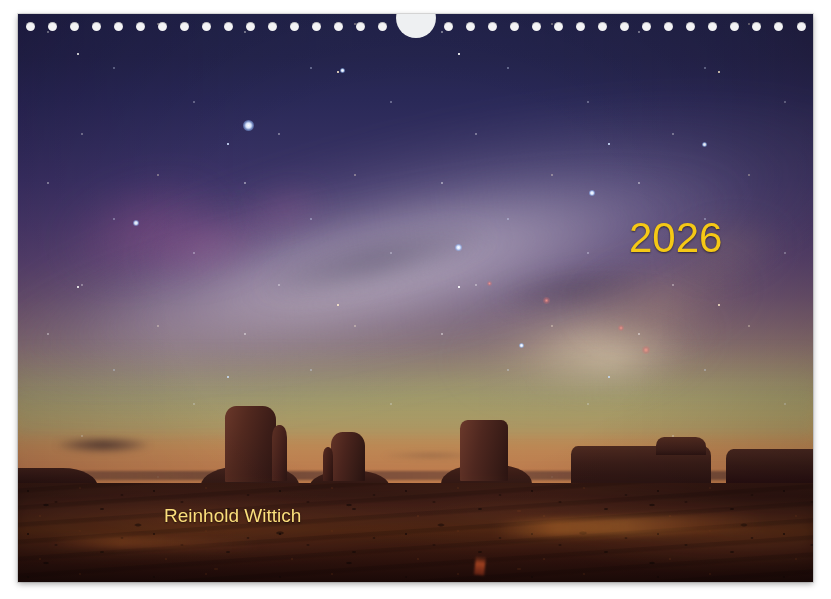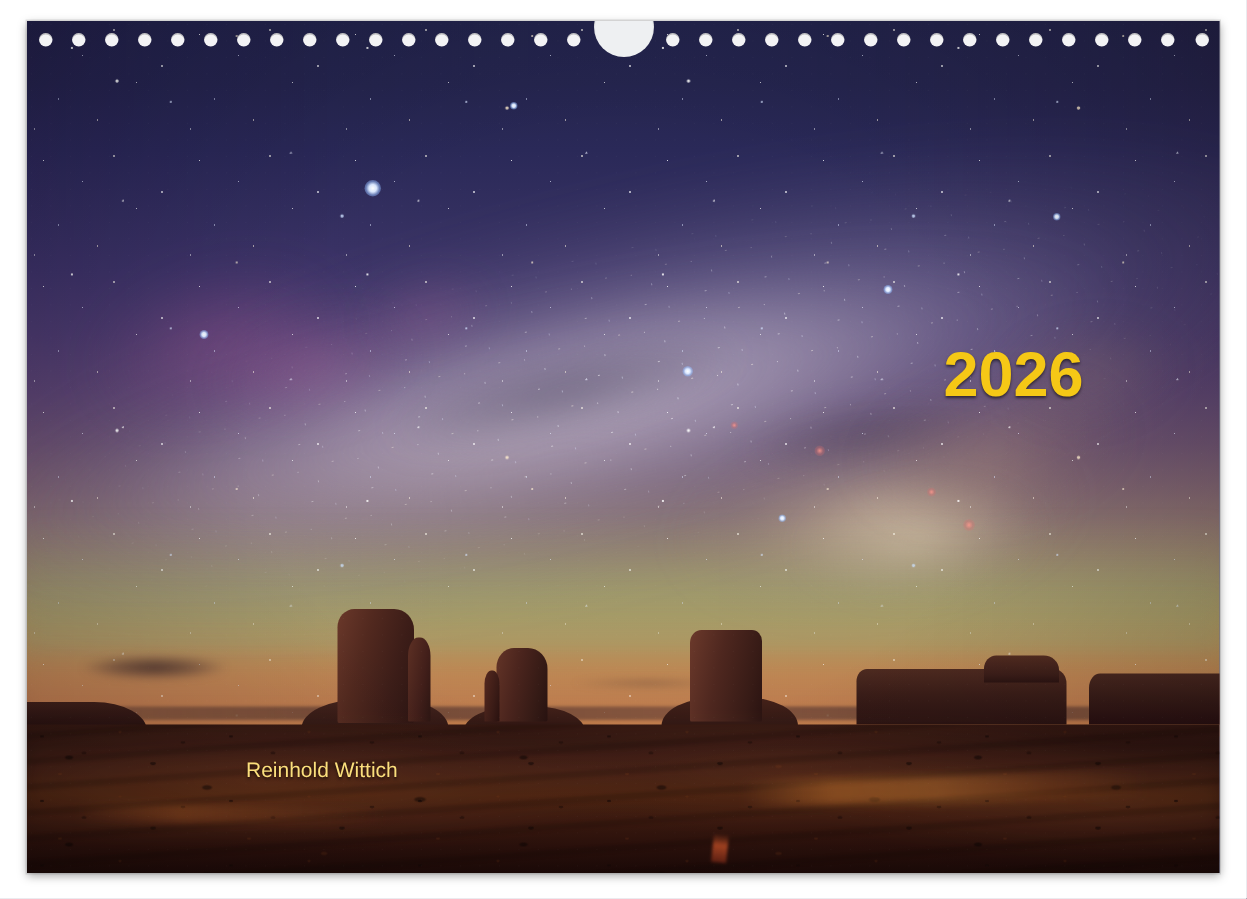--- a/index.html
+++ b/index.html
@@ -648,33 +648,33 @@
     line-height: 1.0;
     letter-spacing: 0.3px;
     font-weight: 400;
     color: #f5c816;
     white-space: nowrap;
     text-shadow: 0 1px 2px rgba(0,0,0,0.55);
   }
   #title-year {
     position: absolute;
     left: 611px;
-    top: 215px;
+    top: 203px;
     font-size: 42px;
     line-height: 1.0;
-    font-weight: 700;
+    font-weight: 400;
     color: #f5c816;
     white-space: nowrap;
     text-shadow: 0 1px 2px rgba(0,0,0,0.55);
   }
   #author-name {
     position: absolute;
     left: 146px;
     top: 492px;
-    font-size: 14px;
+    font-size: 19px;
     line-height: 1.0;
     font-weight: 400;
     color: #fbdf7c;
     white-space: nowrap;
     text-shadow: 0 1px 2px rgba(0,0,0,0.6);
   }
 </style>
 </head>
 <body>
 

